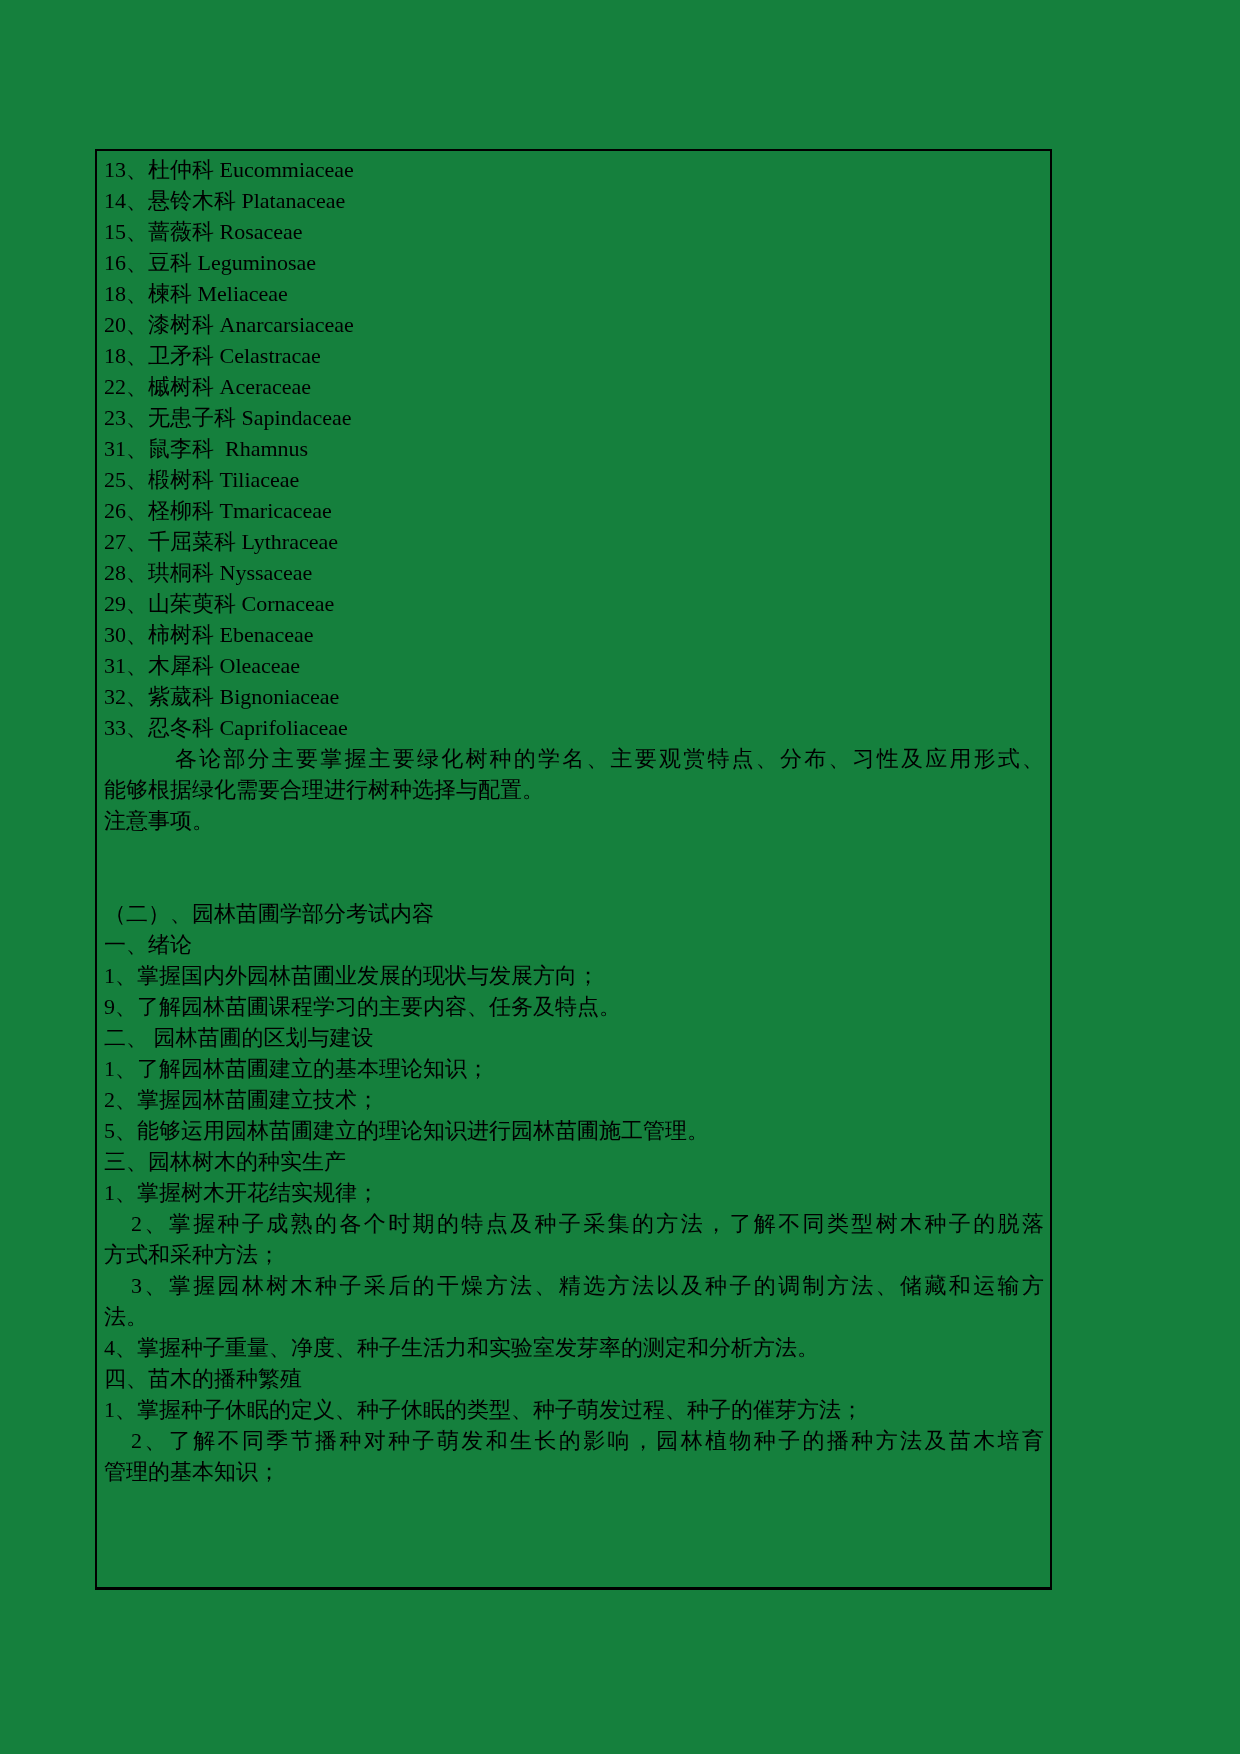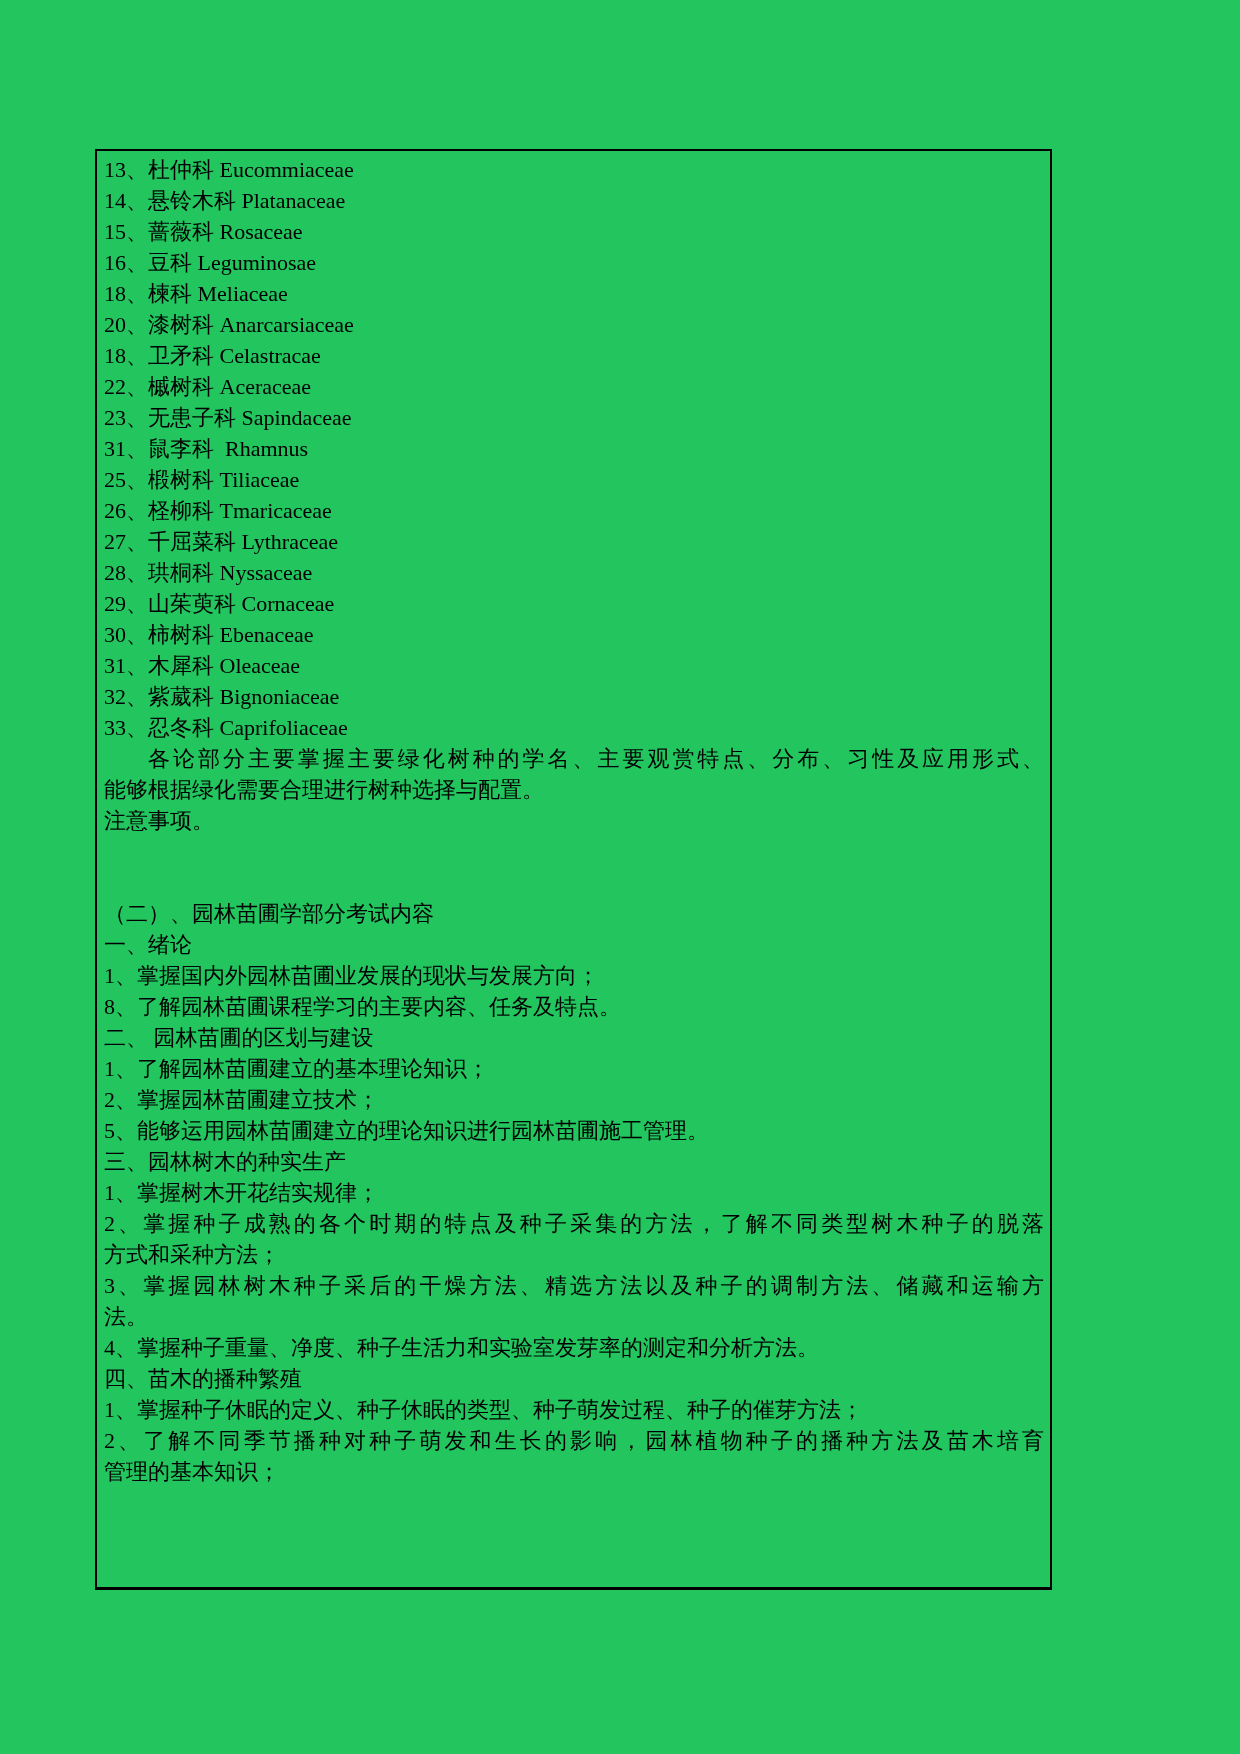--- a/index.html
+++ b/index.html
@@ -10,21 +10,21 @@
     width: 1240px;
     height: 1754px;
     background: #ffffff;
     position: relative;
     font-family: "Liberation Serif", "DejaVu Serif", serif;
     color: #000000;
   }
   .page {
     position: absolute;
     inset: 0;
-    background: #22c55e;
+    background: #15803d;
     text-decoration: underline;
   }
   .doc-box {
     position: absolute;
     left: 95px;
     top: 149px;
     width: 957px;
     height: 1441px;
     box-sizing: border-box;
     border: 2px solid #000000;
@@ -37,20 +37,21 @@
     line-height: 31px;
     height: 31px;
     white-space: pre;
     overflow: hidden;
     text-align: left;
   }
   .line.justify {
     white-space: normal;
     text-align: justify;
     text-align-last: justify;
+    margin-left: 27px;
   }
   .line.indent {
     text-indent: 44px;
   }
   .line.bold {
     font-weight: bold;
   }
   .line.blank {
     white-space: pre;
   }
@@ -83,21 +84,21 @@
       </div>
     <div>
         <div class="line indent justify">各论部分主要掌握主要绿化树种的学名、主要观赏特点、分布、习性及应用形式、</div>
         <div class="line normal">能够根据绿化需要合理进行树种选择与配置。</div>
         <div class="line normal">注意事项。</div>
         <div class="line blank">&nbsp;</div>
         <div class="line blank">&nbsp;</div>
         <div class="line normal">（二）、园林苗圃学部分考试内容</div>
         <div class="line normal">一、绪论</div>
         <div class="line normal">1、掌握国内外园林苗圃业发展的现状与发展方向；</div>
-        <div class="line normal">8、了解园林苗圃课程学习的主要内容、任务及特点。</div>
+        <div class="line normal">9、了解园林苗圃课程学习的主要内容、任务及特点。</div>
         <div class="line normal">二、 园林苗圃的区划与建设</div>
         <div class="line normal">1、了解园林苗圃建立的基本理论知识；</div>
         <div class="line normal">2、掌握园林苗圃建立技术；</div>
         <div class="line normal">5、能够运用园林苗圃建立的理论知识进行园林苗圃施工管理。</div>
         <div class="line normal">三、园林树木的种实生产</div>
         <div class="line normal">1、掌握树木开花结实规律；</div>
         <div class="line justify">2、掌握种子成熟的各个时期的特点及种子采集的方法，了解不同类型树木种子的脱落</div>
         <div class="line normal">方式和采种方法；</div>
         <div class="line justify">3、掌握园林树木种子采后的干燥方法、精选方法以及种子的调制方法、储藏和运输方</div>
         <div class="line normal">法。</div>

